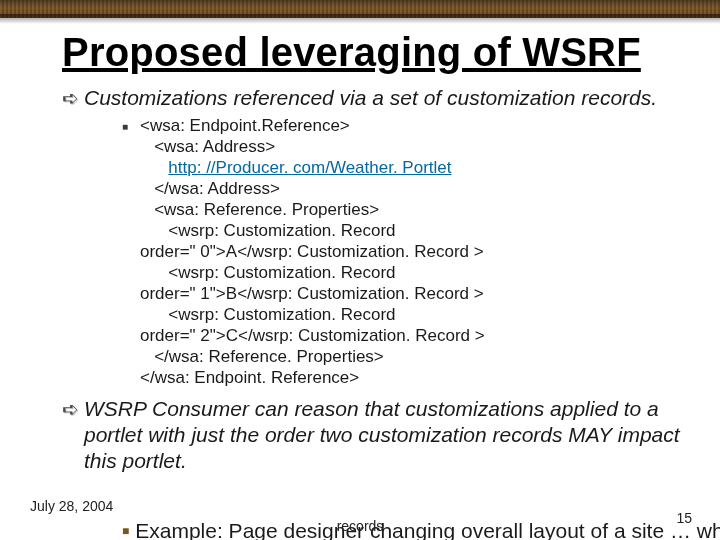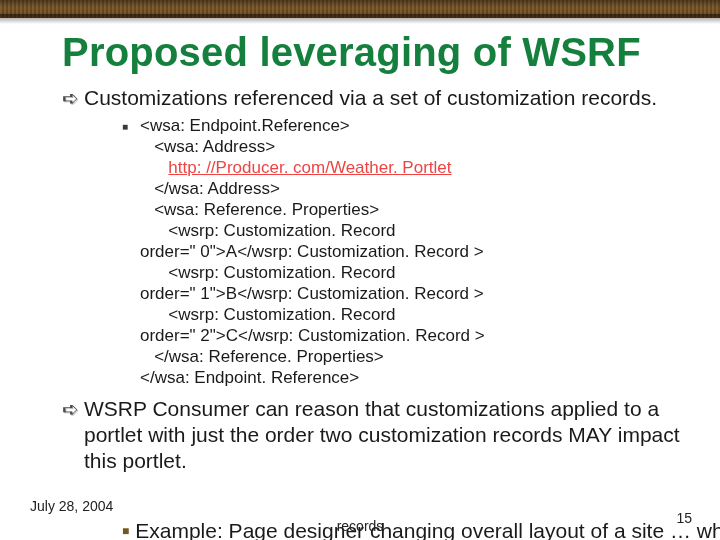--- a/index.html
+++ b/index.html
@@ -34,23 +34,24 @@
     position: absolute;
     top: 14px; left: 0; right: 0;
     height: 10px;
     background: linear-gradient(to bottom, rgba(0,0,0,0.5), rgba(0,0,0,0));
   }
   .title {
     font-family: "Arial Narrow", "Liberation Sans Narrow", Arial, sans-serif;
     font-stretch: condensed;
     font-weight: 700;
     font-size: 40px;
-    color: #15803d;
+    color: #000000;
     padding: 6px 17px 10px 62px;
     letter-spacing: 0.2px;
+    text-decoration: underline;
   }
   .content {
     padding-left: 62px;
     padding-right: 18px;
   }
   .arrow-bullet {
     display: inline-block;
     width: 22px;
     vertical-align: top;
     color: #4a4a4a;
@@ -63,20 +64,21 @@
   .point {
     display: flex;
     align-items: flex-start;
     margin-bottom: 4px;
   }
   .point-text {
     font-size: 21px;
     color: #1a1a1a;
     line-height: 26px;
     flex: 1;
+    font-style: italic;
   }
   .sub {
     margin-left: 60px;
     margin-top: 2px;
     margin-bottom: 8px;
   }
   .sub-row {
     display: flex;
     align-items: flex-start;
   }
@@ -88,21 +90,21 @@
     line-height: 20px;
     padding-top: 2px;
   }
   .code-block {
     font-size: 17px;
     color: #1a1a1a;
     line-height: 21px;
     white-space: pre;
   }
   .code-block .link {
-    color: #ef4444;
+    color: #0369a1;
     text-decoration: underline;
   }
   .footer {
     position: absolute;
     bottom: 6px;
     left: 0; right: 0;
     font-size: 14px;
     color: #222;
   }
   .footer .date {

